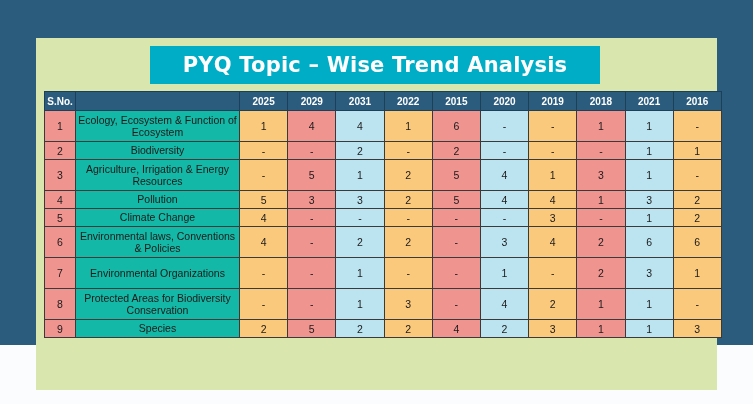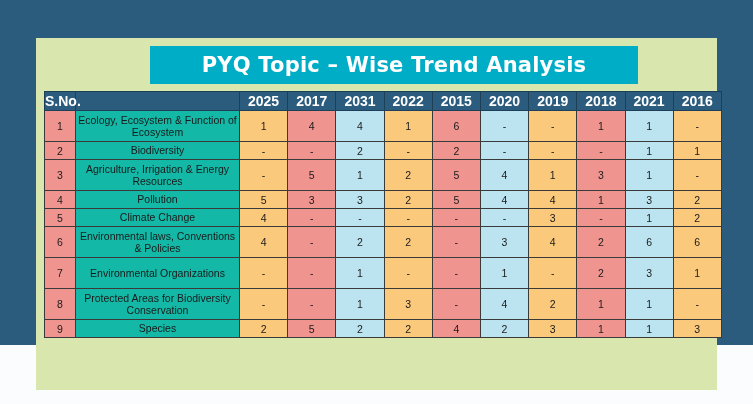--- a/index.html
+++ b/index.html
@@ -35,21 +35,21 @@
     height: 352px;
     background: #d9e7ae;
     box-sizing: border-box;
   }
 
   
   #title-banner {
     position: absolute;
     left: 150px;
     top: 46px;
-    width: 488px;
+    width: 450px;
     height: 38px;
     background: #00adc6;
     display: flex;
     align-items: center;
     justify-content: center;
   }
   #title-text {
     color: #ffffff;
     font-size: 21px;
     font-weight: bold;
@@ -78,21 +78,21 @@
     color: #1a1a1a;
     font-family: "Liberation Sans", sans-serif;
   }
 
   
   #trend-table thead th {
     background: #2b5c7d;
     color: #ffffff;
     font-weight: bold;
     height: 18px;
-    font-size: 14px;
+    font-size: 10px;
     border-color: #1d3f57;
   }
   th.h-sno   { width: 30px; font-size: 10px; text-align: center; }
   th.h-topic { width: 163px; }
   th.h-year  { width: 47.2px; }
 
   
   td.c-sno {
     background: #f09490;
     font-size: 11px;
@@ -123,21 +123,21 @@
 <div id="title-banner">
   <span id="title-text">PYQ Topic – Wise Trend Analysis</span>
 </div>
 
 <table id="trend-table">
   <thead>
     <tr>
       <th class="h-sno">S.No.</th>
       <th class="h-topic"></th>
       <th class="h-year">2025</th>
-      <th class="h-year">2017</th>
+      <th class="h-year">2029</th>
       <th class="h-year">2031</th>
       <th class="h-year">2022</th>
       <th class="h-year">2015</th>
       <th class="h-year">2020</th>
       <th class="h-year">2019</th>
       <th class="h-year">2018</th>
       <th class="h-year">2021</th>
       <th class="h-year">2016</th>
     </tr>
   </thead>

